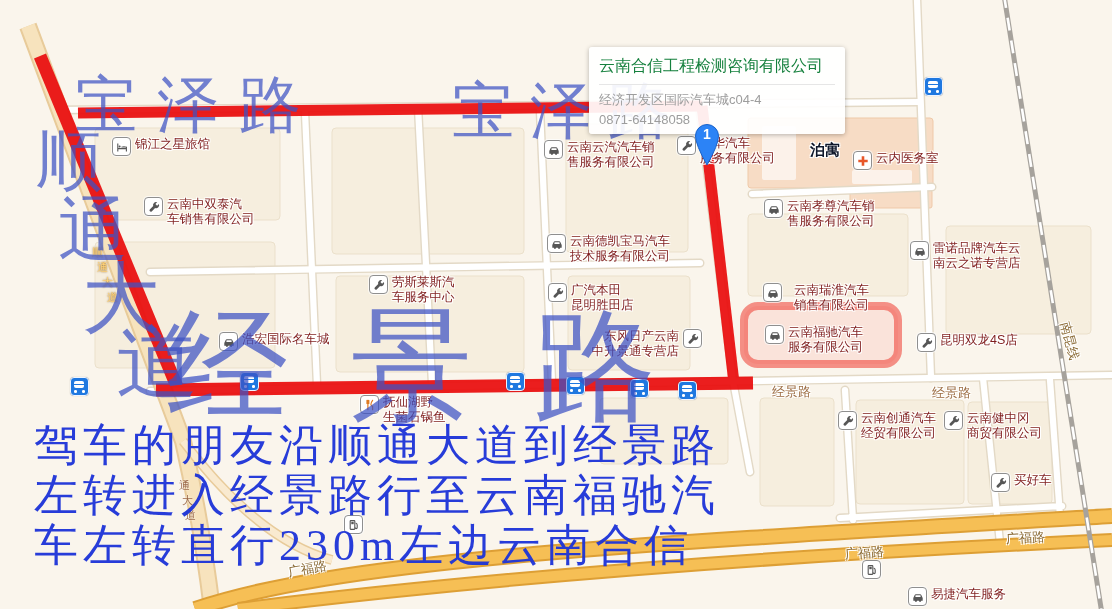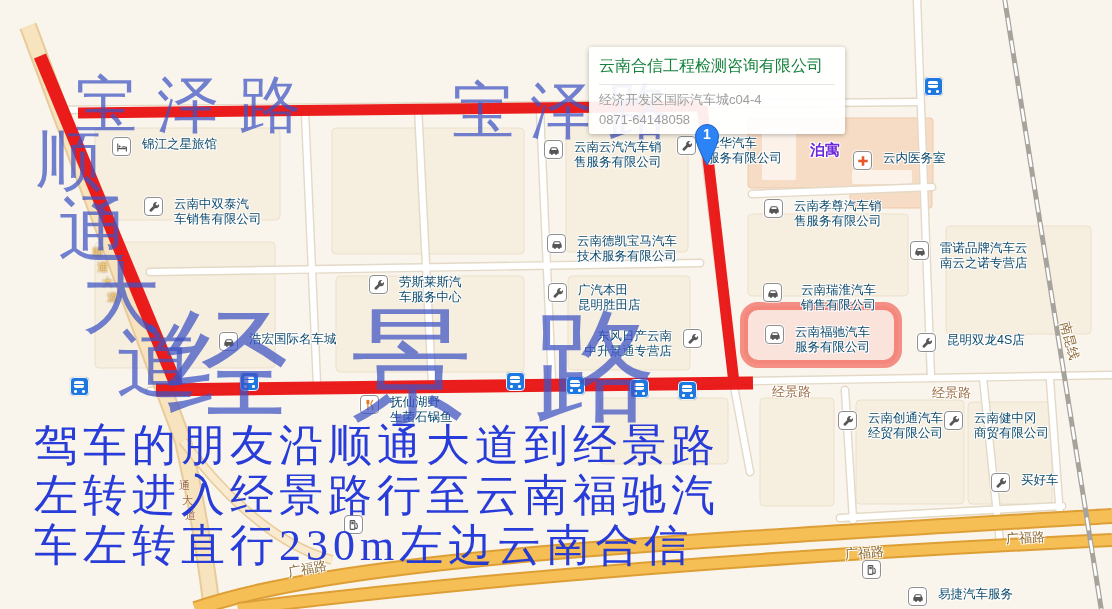--- a/index.html
+++ b/index.html
@@ -4,21 +4,21 @@
 <style>
   html,body{margin:0;padding:0;}
   #stage{position:relative;width:1112px;height:609px;overflow:hidden;
          background:#faf5ec;font-family:"Liberation Sans",sans-serif;}
   #roads,#route{position:absolute;left:0;top:0;}
   .layer{position:absolute;left:0;top:0;width:1112px;height:560px;}
   
   .poi{position:absolute;display:flex;align-items:flex-start;white-space:nowrap;}
   .poi .badge{width:17px;height:17px;border-radius:4px;background:#fff;border:1px solid #8f8f8f;
               display:flex;align-items:center;justify-content:center;flex:0 0 auto;box-shadow:0 0 0 1px #ffffffaa;}
-  .poi .txt{margin:0 11px;font-size:12.5px;line-height:15px;color:#0c4a6e;
+  .poi .txt{margin:0 4px;font-size:12.5px;line-height:15px;color:#7f1d1d;
             text-shadow:-1px -1px 0 #fff,1px -1px 0 #fff,-1px 1px 0 #fff,1px 1px 0 #fff,0 1px 0 #fff;}
   .poi.right .txt{text-align:right;}
   
   .bus{position:absolute;width:17px;height:17px;border-radius:4px;background:#1f78e0;
        border:1px solid #eef4ff;box-shadow:0 0 1px #00000055;}
   .bus i{position:absolute;left:2.5px;top:2.5px;width:10px;height:7px;background:#fff;border-radius:2px;display:block;}
   .bus i:after{content:"";position:absolute;left:0;top:3.2px;width:10px;height:1.6px;background:#1f78e0;}
   .bus b{position:absolute;left:3px;bottom:2px;width:2.6px;height:2.6px;border-radius:50%;background:#fff;}
   .bus b+b{left:auto;right:3px;}
   
@@ -357,21 +357,21 @@
       <div class="bus" style="left: 924px; top: 77px;">
         <i></i>
         <b></b>
         <b></b>
       </div>
       <div class="rlabel" style="left: 772px; top: 383px; font-size: 13px; color: rgb(155, 107, 65);">经景路</div>
       <div class="rlabel" style="left: 932px; top: 384px; font-size: 13px; color: rgb(155, 107, 65);">经景路</div>
       <div class="rlabel" style="left: 1006px; top: 529px; font-size: 13px; color: rgb(138, 106, 53); transform: rotate(-3deg);">广福路</div>
       <div class="rlabel" style="left: 845px; top: 544px; font-size: 13px; color: rgb(138, 106, 53); transform: rotate(-4deg);">广福路</div>
       <div class="rlabel" style="left: 288px; top: 560px; font-size: 13px; color: rgb(138, 106, 53); transform: rotate(-10deg);">广福路</div>
-      <div class="rlabel" style="left: 810px; top: 141px; font-size: 15px; color: #6d28d9; font-weight: bold;">泊寓</div>
+      <div class="rlabel" style="left: 810px; top: 141px; font-size: 15px; color: #0f172a; font-weight: bold;">泊寓</div>
       <div class="rlabel" style="left: 1050px; top: 332px; font-size: 13px; color: rgb(138, 106, 53); transform: rotate(75deg);">南昆线</div>
       <div class="vchar" style="left: 92px; top: 245px; font-size: 11px; color: rgb(255, 211, 122); text-shadow: rgb(122, 74, 0) 0px 0px 2px;">顺</div>
       <div class="vchar" style="left: 97px; top: 260px; font-size: 11px; color: rgb(255, 211, 122); text-shadow: rgb(122, 74, 0) 0px 0px 2px;">通</div>
       <div class="vchar" style="left: 102px; top: 275px; font-size: 11px; color: rgb(255, 211, 122); text-shadow: rgb(122, 74, 0) 0px 0px 2px;">大</div>
       <div class="vchar" style="left: 107px; top: 290px; font-size: 11px; color: rgb(255, 211, 122); text-shadow: rgb(122, 74, 0) 0px 0px 2px;">道</div>
       <div class="vchar" style="left: 179px; top: 478px; font-size: 11px; color: rgb(156, 106, 74); text-shadow: rgb(255, 255, 255) 0px 0px 2px;">通</div>
       <div class="vchar" style="left: 182px; top: 493px; font-size: 11px; color: rgb(156, 106, 74); text-shadow: rgb(255, 255, 255) 0px 0px 2px;">大</div>
       <div class="vchar" style="left: 185px; top: 508px; font-size: 11px; color: rgb(156, 106, 74); text-shadow: rgb(255, 255, 255) 0px 0px 2px;">道</div>
     </div>
   <div class="layer" id="overlaybig">

